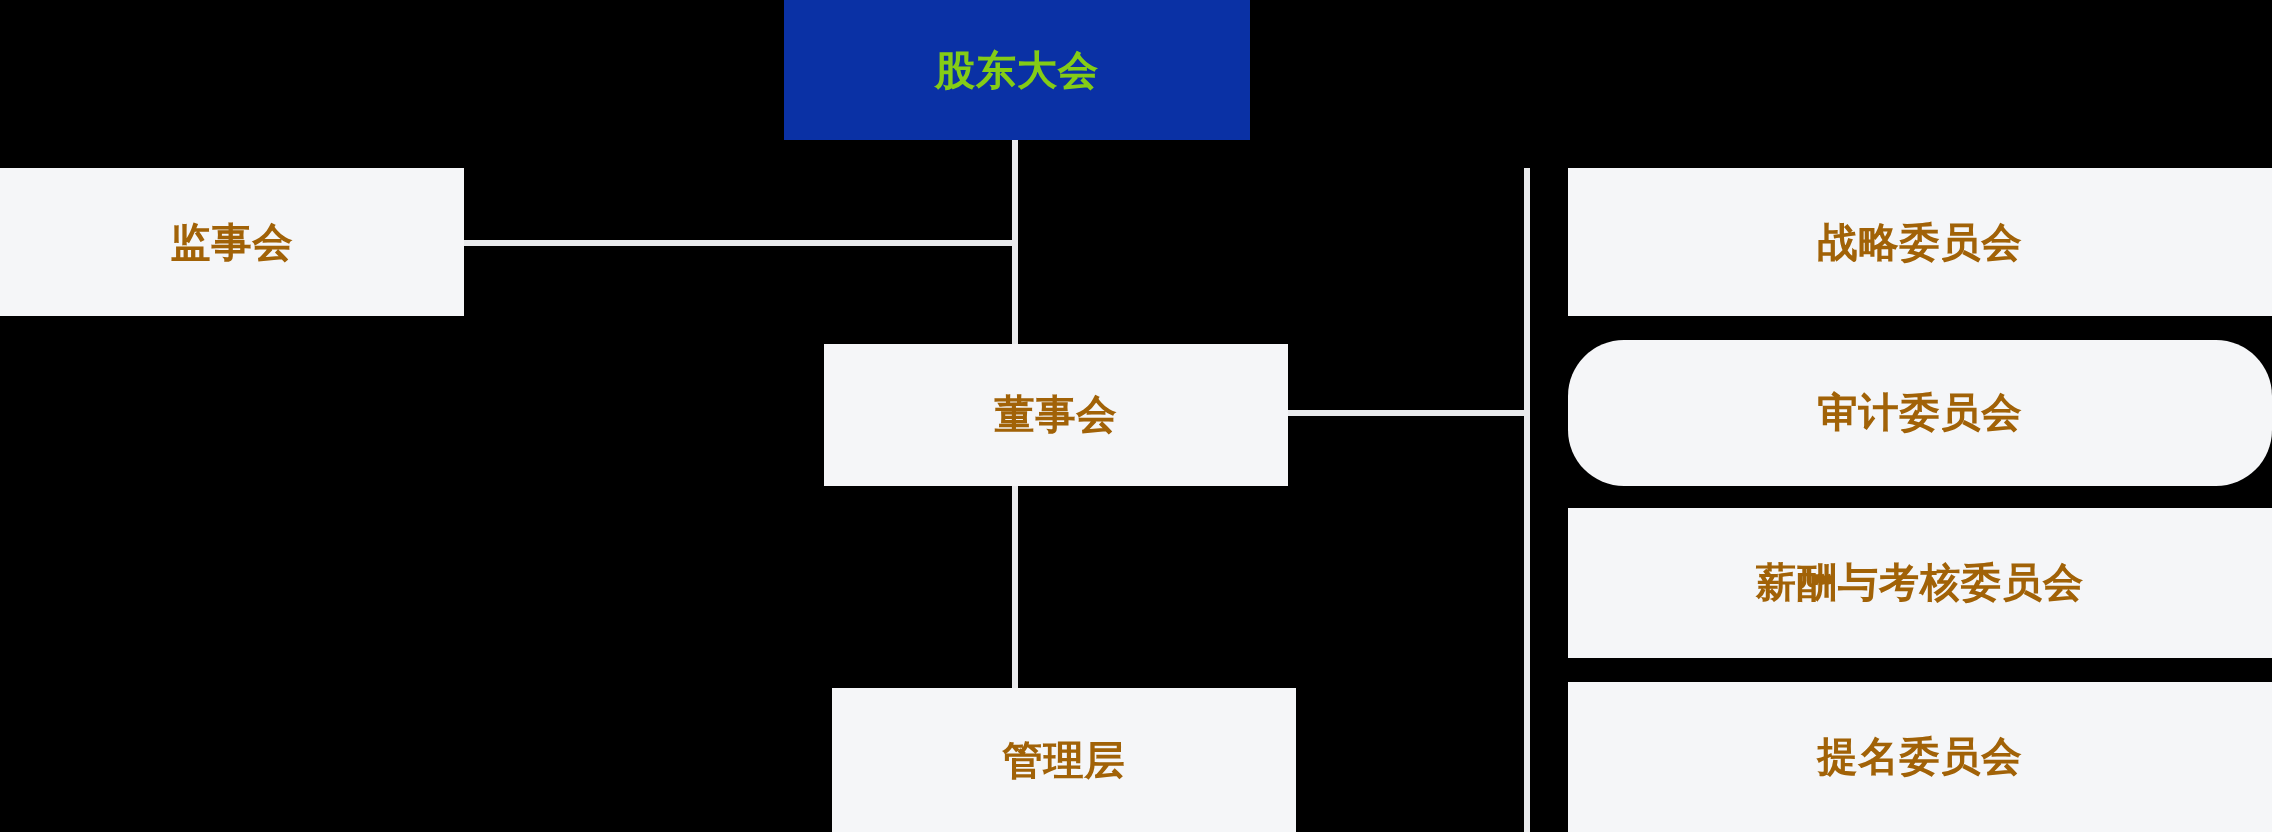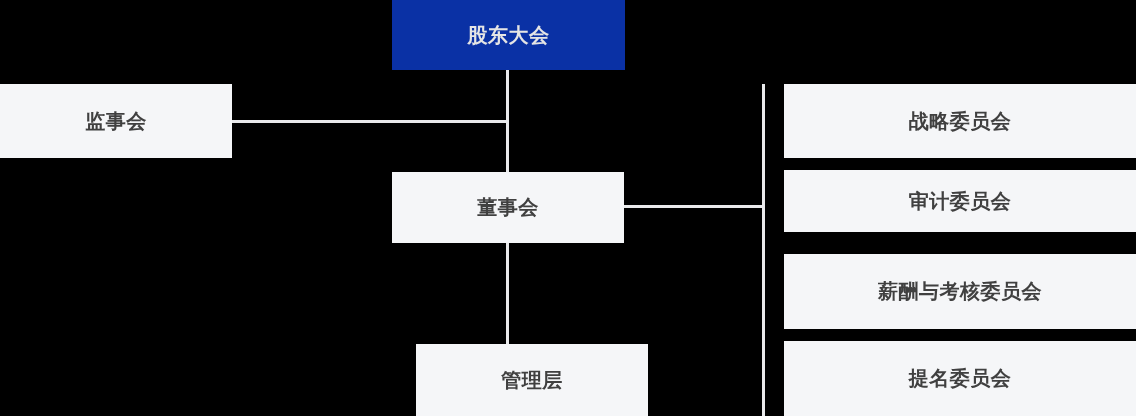--- a/index.html
+++ b/index.html
@@ -13,32 +13,32 @@
   }
   .canvas {
     position: relative;
     width: 1136px;
     height: 416px;
     background: #000000;
   }
   .node {
     position: absolute;
     background: #F5F6F8;
-    color: #404040;
+    color: #a16207;
     display: flex;
     align-items: center;
     justify-content: center;
     font-size: 20px;
     font-weight: 700;
     letter-spacing: 0.5px;
     box-sizing: border-box;
   }
   .node.blue {
     background: #0A31A5;
-    color: #e5e5e5;
+    color: #84cc16;
   }
   .line {
     position: absolute;
     background: #E9EAEC;
   }
   .line.v { width: 3px; }
   .line.h { height: 3px; }
 </style>
 </head>
 <body>
@@ -52,33 +52,33 @@
   <div class="line v" style="left:762px; top:84px;  height:332px;"></div>
 
   <div class="node blue" style="left:392px; top:0;    width:233px; height:70px;">
     <span>股东大会</span>
   </div>
 
   <div class="node" style="left:0; top:84px; width:232px; height:74px;">
     <span>监事会</span>
   </div>
 
-  <div class="node" style="left:392px; top:172px; width:232px; height:71px;">
+  <div class="node" style="left:412px; top:172px; width:232px; height:71px;">
     <span>董事会</span>
   </div>
 
   <div class="node" style="left:392px; top:344px; width:232px; height:72px;margin-left:24px;">
     <span>管理层</span>
   </div>
 
   <div class="node" style="left:784px; top:84px; width:352px; height:74px;align-items:center;">
     <span>战略委员会</span>
   </div>
 
-  <div class="node" style="left:784px; top:170px; width:352px; height:62px;">
+  <div class="node" style="left:784px; top:170px; width:352px; height:73px;border-radius:28px;">
     <span>审计委员会</span>
   </div>
 
   <div class="node" style="left:784px; top:341px; width:352px; height:75px;">
     <span>提名委员会</span>
   </div>
 
   <div class="node" style="left:784px; top:254px; width:352px; height:75px;">
     <span>薪酬与考核委员会</span>
   </div>

